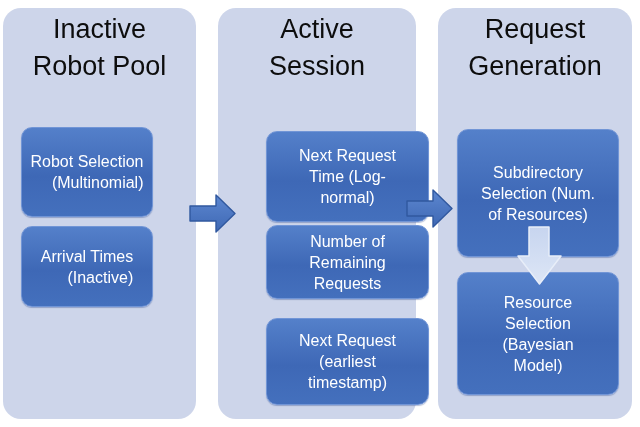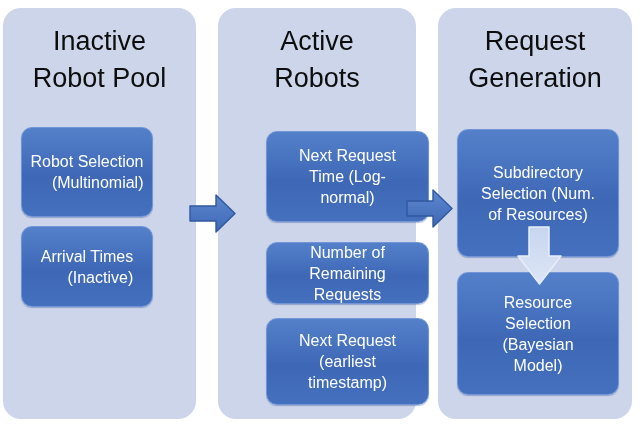--- a/index.html
+++ b/index.html
@@ -19,21 +19,21 @@
     position: absolute;
     top: 8px;
     height: 411px;
     background: #cdd5ea;
     border-radius: 18px;
   }
   .panel-1 { left: 3px;   width: 193px; }
   .panel-2 { left: 218px; width: 198px; }
   .panel-3 { left: 438px; width: 194px; }
   .panel-title {
-    margin-top: 15px;
+    margin-top: 3px;
     text-align: center;
     font-size: 27px;
     line-height: 37px;
     color: #0d0d0d;
     white-space: pre-line;
     letter-spacing: 0px;
   }
   .node {
     position: absolute;
     border-radius: 11px;
@@ -51,21 +51,21 @@
     box-shadow: 0 1px 1px rgba(40,70,140,0.35);
   }
   
   .n-c1 { left: 21px;  width: 132px; text-align: right; }
   .n-c1-1 { top: 127px; height: 90px; }
   .n-c1-2 { top: 226px; height: 81px; }
   .n-c1-3 { top: 320px; height: 83px; }
   
   .n-c2 { left: 238px; width: 163px; margin-left: 28px; }
   .n-c2-1 { top: 131px; height: 91px; }
-  .n-c2-2 { top: 242px; height: 62px; }
+  .n-c2-2 { top: 225px; height: 74px; }
   .n-c2-3 { top: 318px; height: 87px; }
   
   .n-c3 { left: 457px; width: 162px; }
   .n-c3-1 { top: 129px; height: 128px; text-align: center; }
   .n-c3-2 { top: 272px; height: 123px; }
   .arrow {
     position: absolute;
     z-index: 5;
   }
   .arrow-1 { left: 189px; top: 193px; }
@@ -77,21 +77,21 @@
 
 <div class="canvas">
 
   <div class="panel panel-1">
     <div class="panel-title">Inactive
 Robot Pool</div>
   </div>
 
   <div class="panel panel-2">
     <div class="panel-title">Active
-Robots</div>
+Session</div>
   </div>
 
   <div class="panel panel-3">
     <div class="panel-title">Request
 Generation</div>
   </div>
 
   <div class="node n-c1 n-c1-1">Robot Selection
 (Multinomial)</div>
   <div class="node n-c1 n-c1-2">Arrival Times

